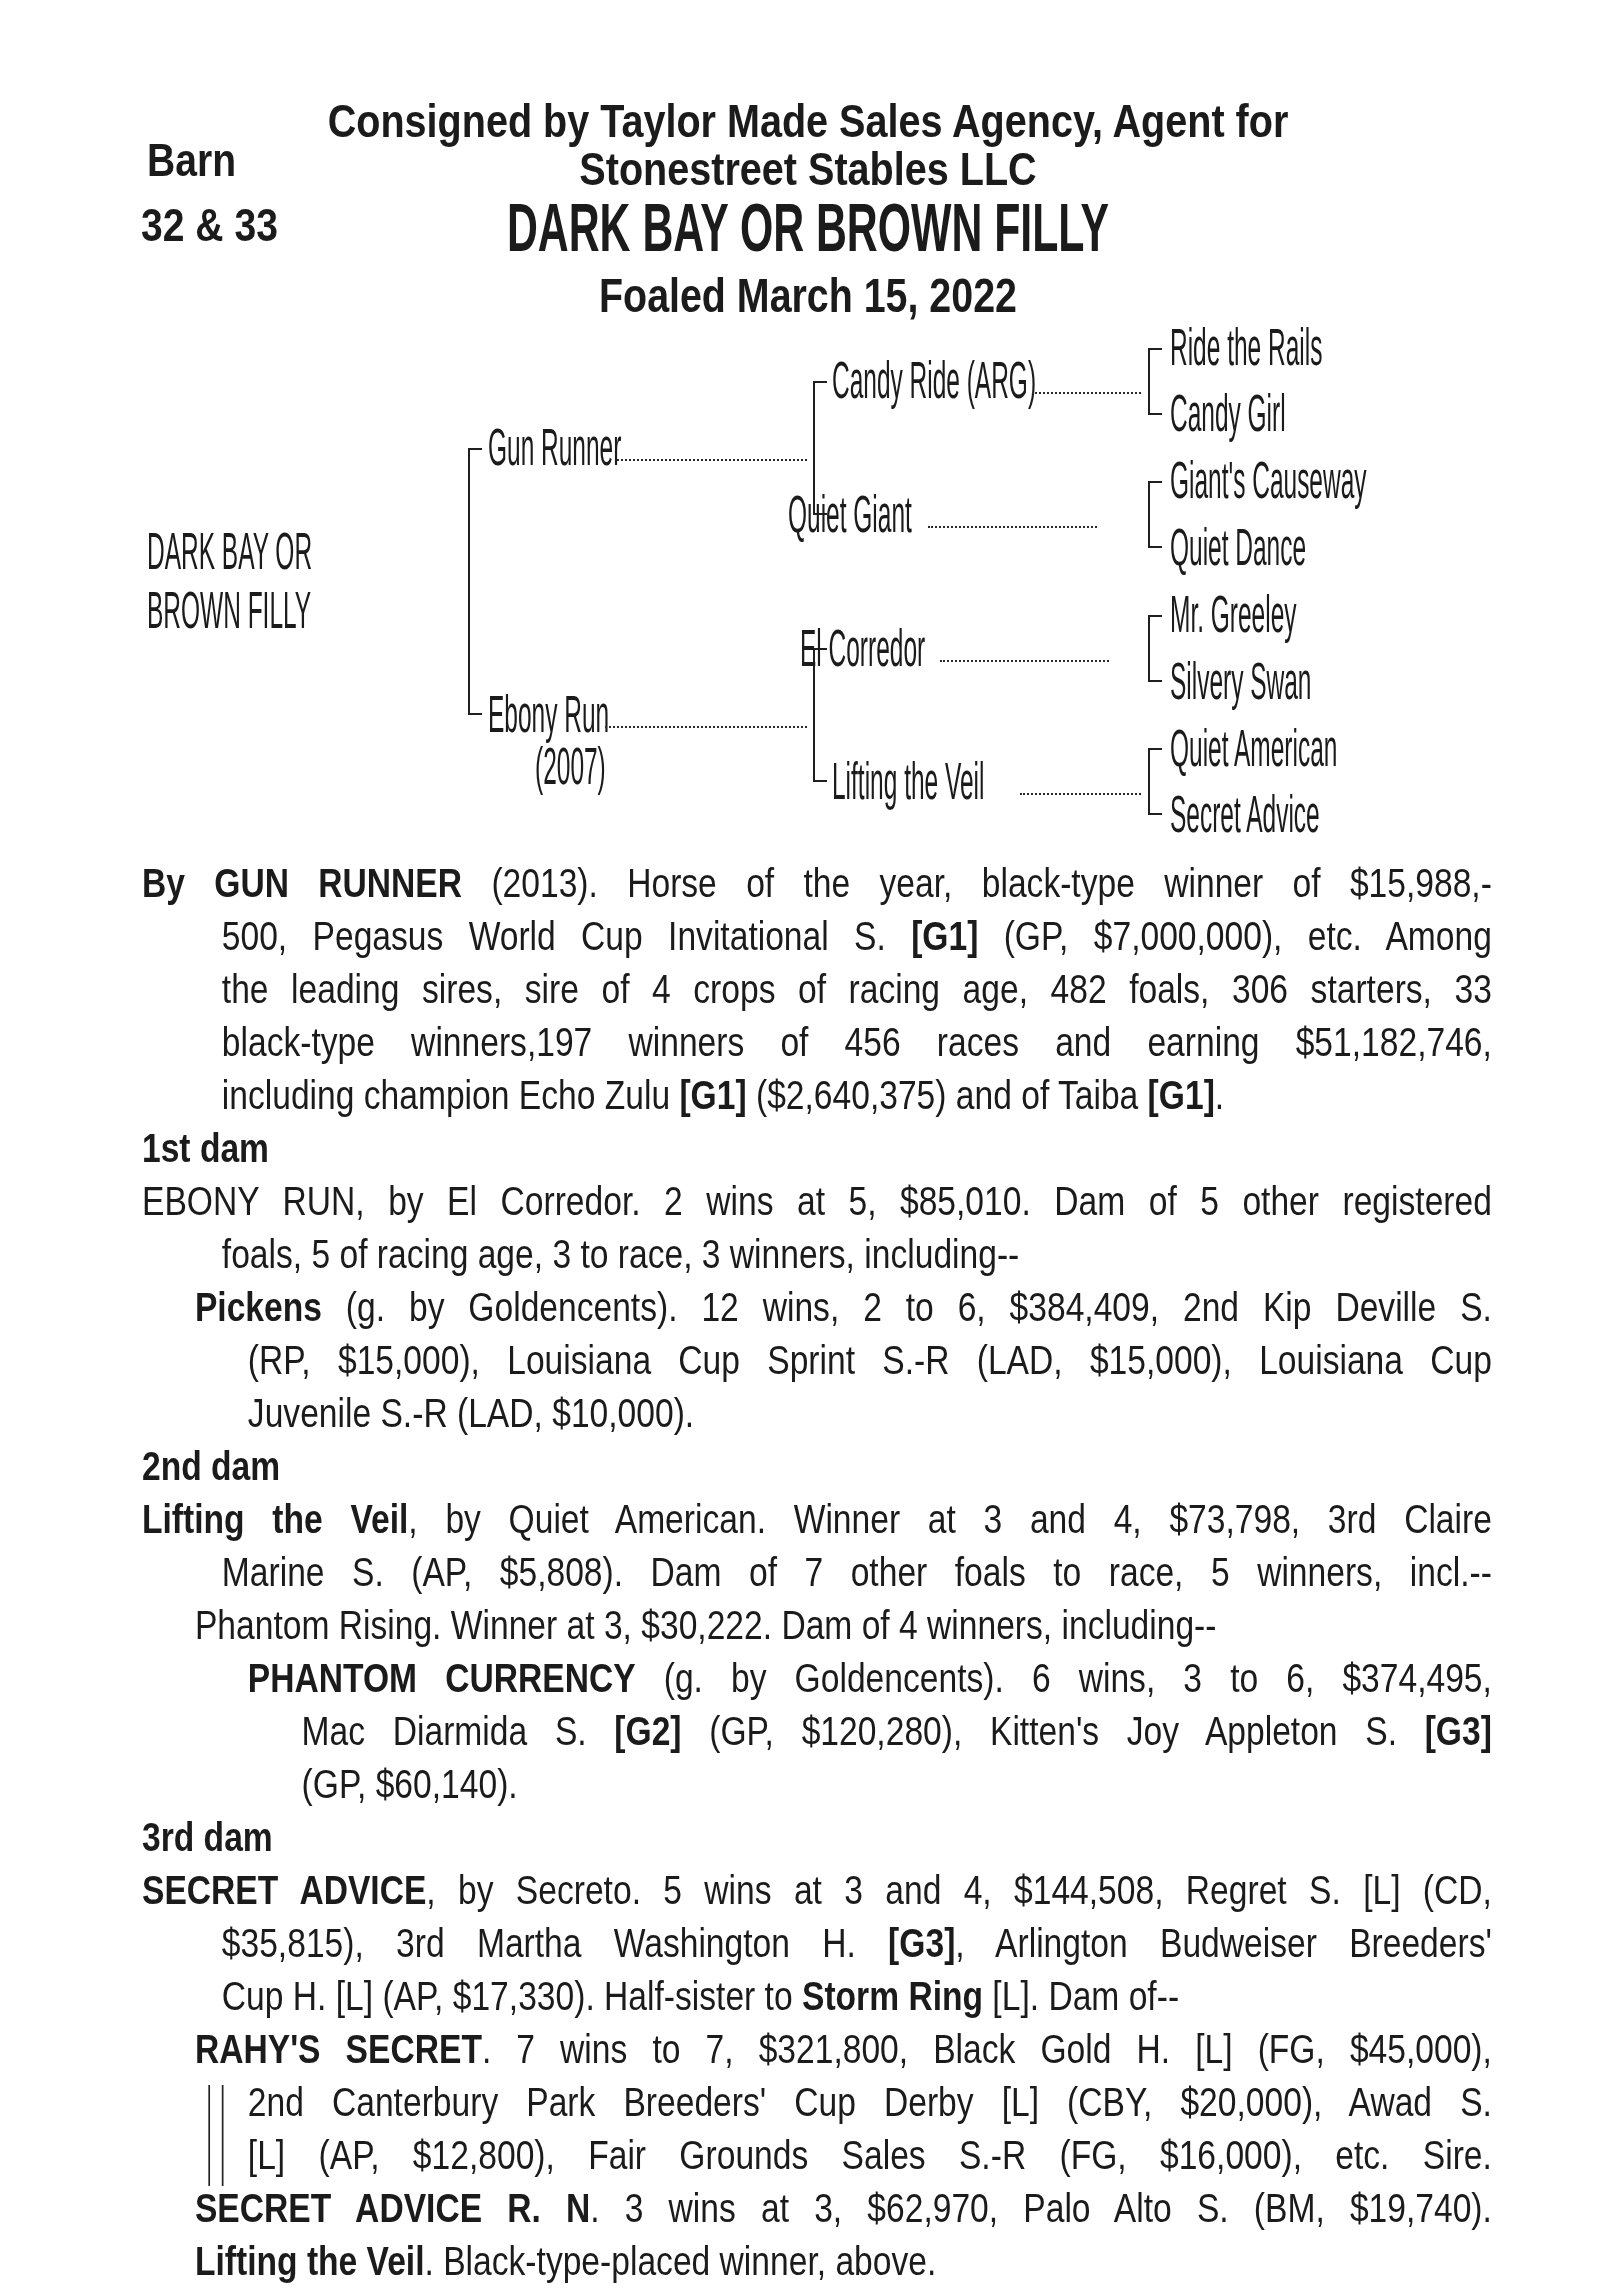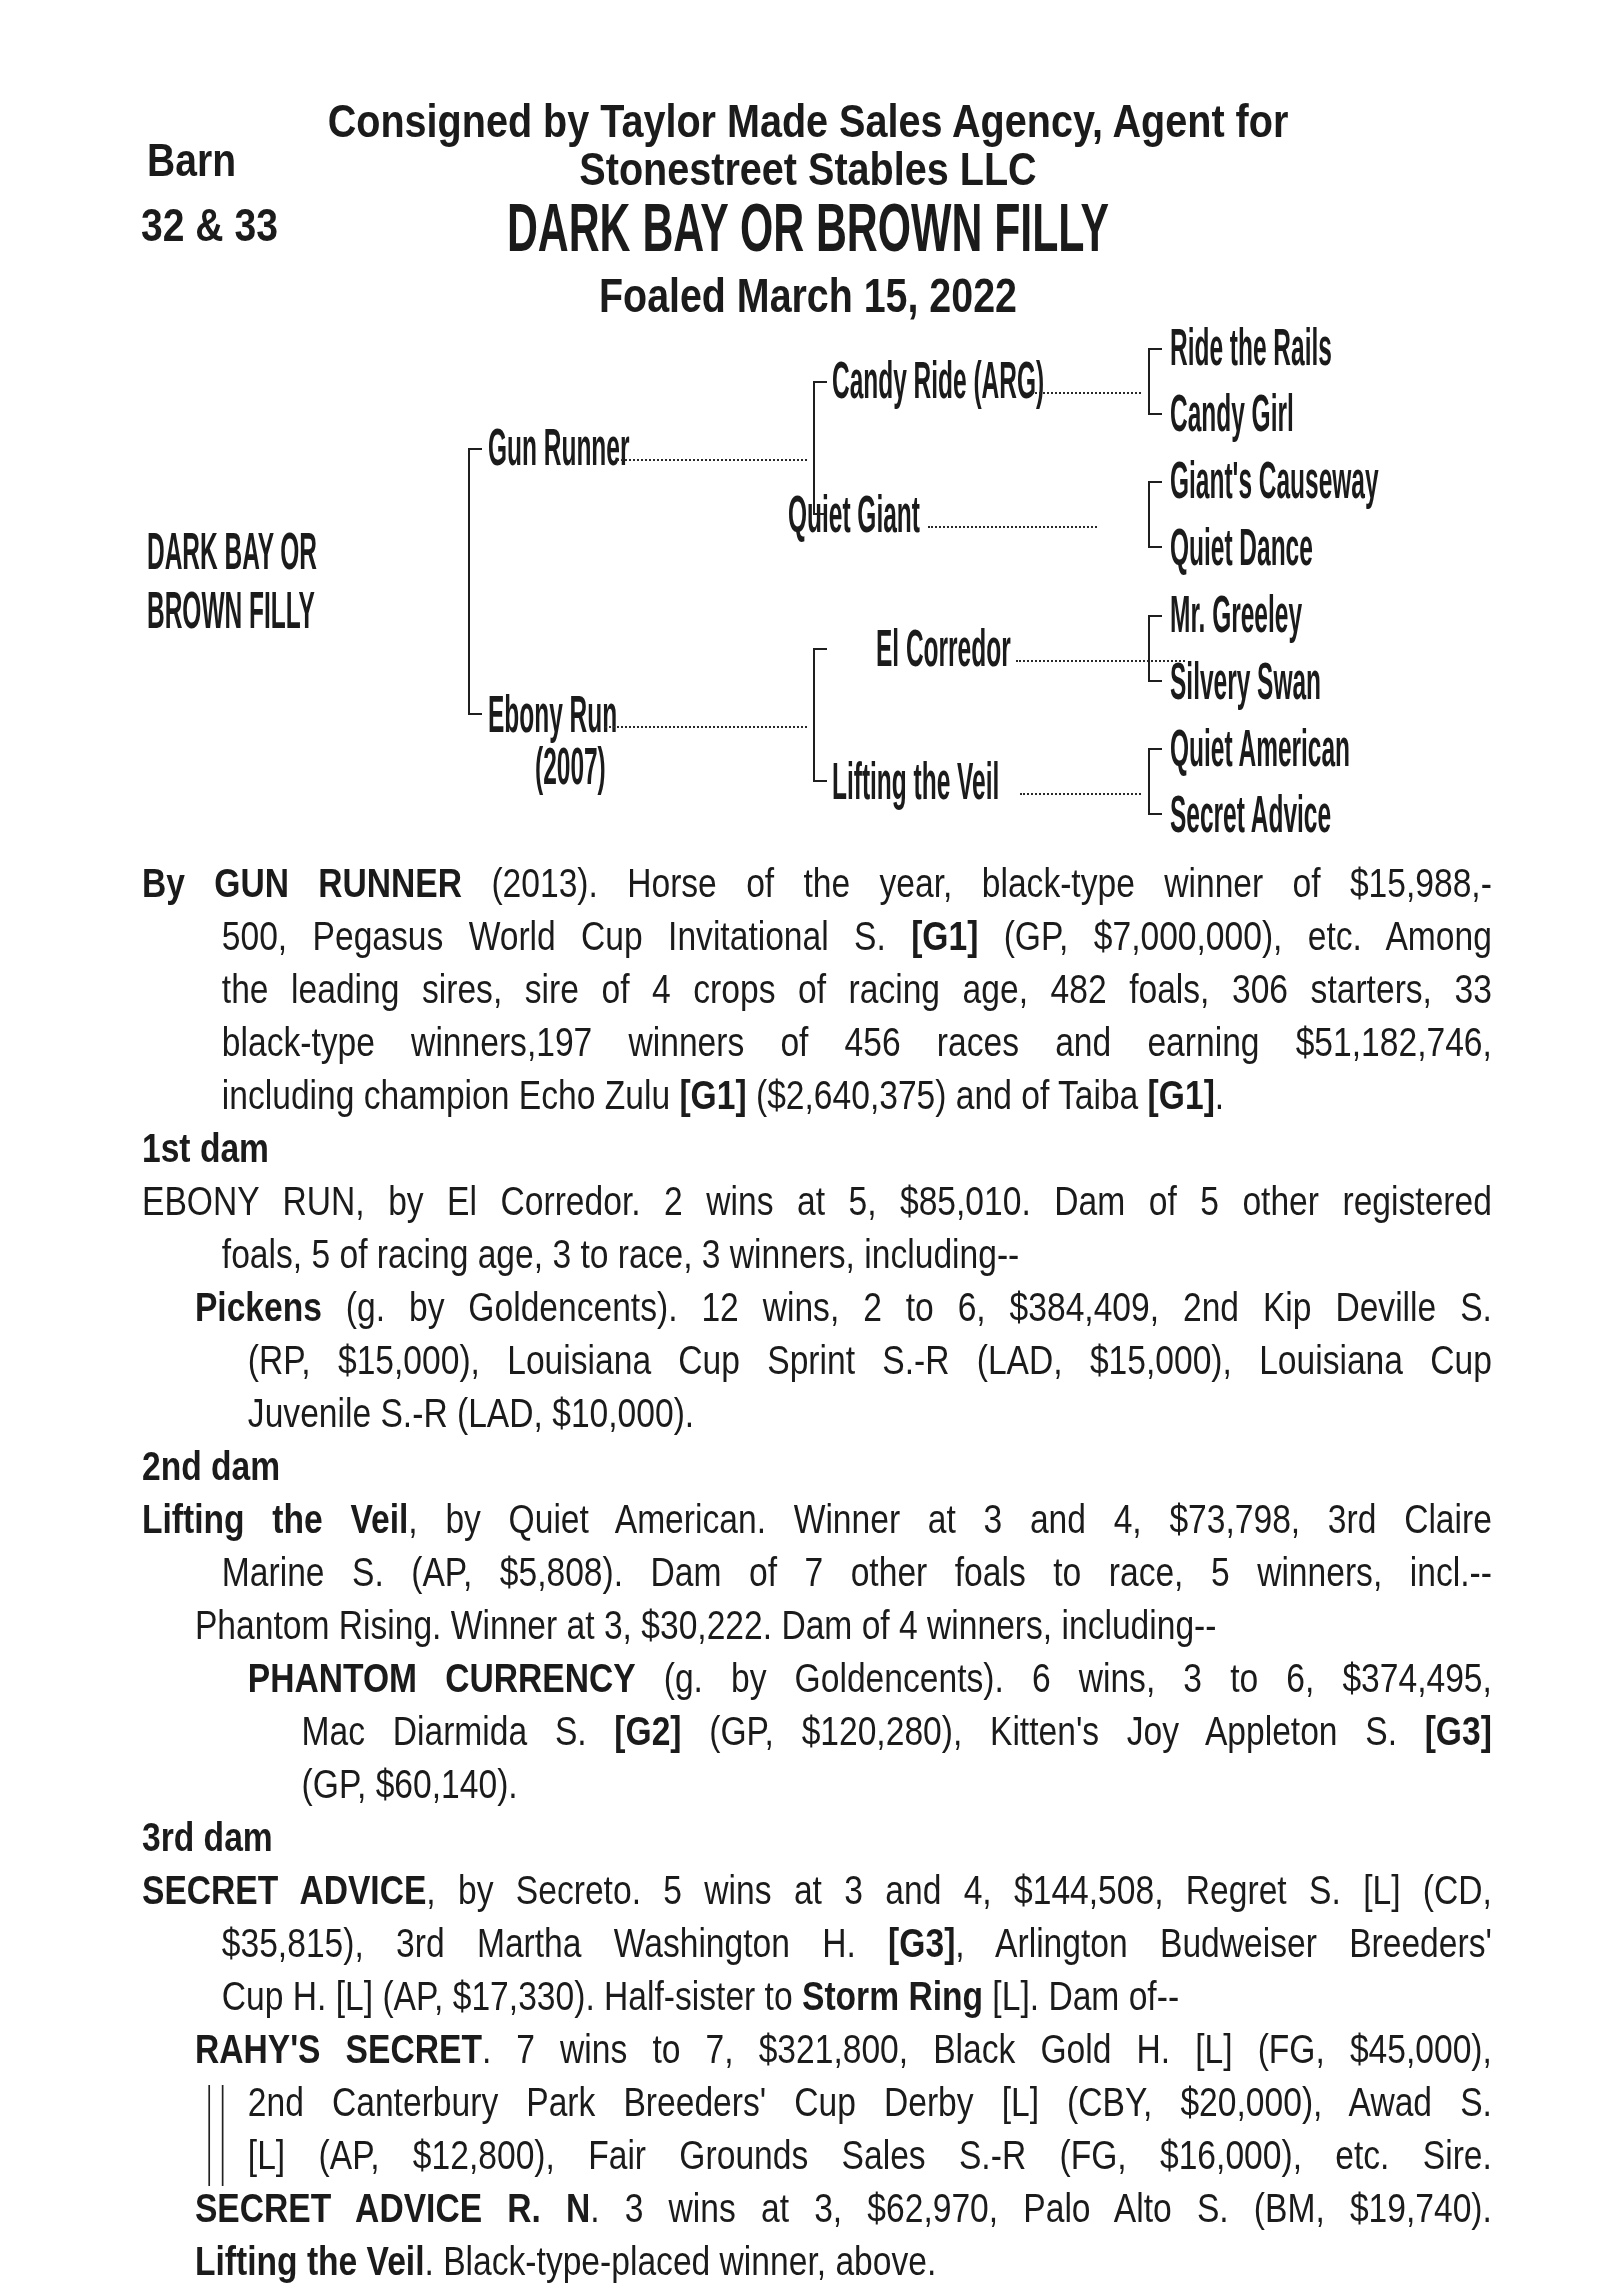--- a/index.html
+++ b/index.html
@@ -13,21 +13,21 @@
   .title{top:193px;font-size:69px;line-height:69px;transform:scaleX(.62);}
   .foaled{top:272px;font-size:48px;line-height:48px;transform:scaleX(.82);}
   .corner{position:absolute;font-weight:bold;font-size:46px;line-height:51px;white-space:nowrap;}
   .barn-label{left:147px;top:135px;transform:scaleX(.85);transform-origin:left top;}
   .barn-nums{left:141px;top:200px;transform:scaleX(.85);transform-origin:left top;}
   .hip-box{position:absolute;left:1212px;top:135px;width:275px;text-align:center;}
   .hip-box .hn{font-weight:bold;font-size:46px;line-height:51px;transform:scaleX(.85);}
   .hip-box .hv{font-weight:bold;font-size:46px;line-height:51px;margin-top:13.8px;transform:scaleX(.85);}
 
   
-  .t-row{position:absolute;height:51px;font-weight:bold;}
+  .t-row{position:absolute;height:51px;}
   .t-name{position:absolute;left:0;top:0;line-height:51px;font-size:51px;white-space:nowrap;
           transform:scaleX(.48);transform-origin:left top;}
   .t-lead{position:absolute;bottom:12px;right:0;border-bottom:2.8px dotted #2a2a2a;}
   .bracket{position:absolute;width:1.8px;background:#1f1f1f;}
   .bracket::before,.bracket::after{content:'';position:absolute;left:0;width:13.8px;height:1.8px;background:#1f1f1f;}
   .bracket::before{top:0;}
   .bracket::after{bottom:0;}
 
   
   .body-text{position:absolute;left:142px;top:857px;width:1607px;transform:scaleX(.84);
@@ -73,21 +73,21 @@
     <div class="bracket" style="left:813px;top:381px;height:134px;"></div>
     <div class="bracket" style="left:813px;top:648px;height:134px;"></div>
     <div class="t-row" style="left:832px;top:355px;width:309px;">
       <span class="t-name">Candy Ride (ARG)</span>
       <div class="t-lead" style="left:200px;"></div>
       </div>
     <div class="t-row" style="left:788px;top:489px;width:309px;">
       <span class="t-name">Quiet Giant</span>
       <div class="t-lead" style="left:140px;"></div>
       </div>
-    <div class="t-row" style="left:876px;top:623px;width:309px;">
+    <div class="t-row" style="left:800px;top:623px;width:309px;">
       <span class="t-name">El Corredor</span>
       <div class="t-lead" style="left:140px;"></div>
       </div>
     <div class="t-row" style="left:832px;top:756px;width:309px;">
       <span class="t-name">Lifting the Veil</span>
       <div class="t-lead" style="left:188px;"></div>
       </div>
 
     <div class="bracket" style="left:1148px;top:348px;height:67px;"></div>
     <div class="bracket" style="left:1148px;top:481px;height:67px;"></div>

